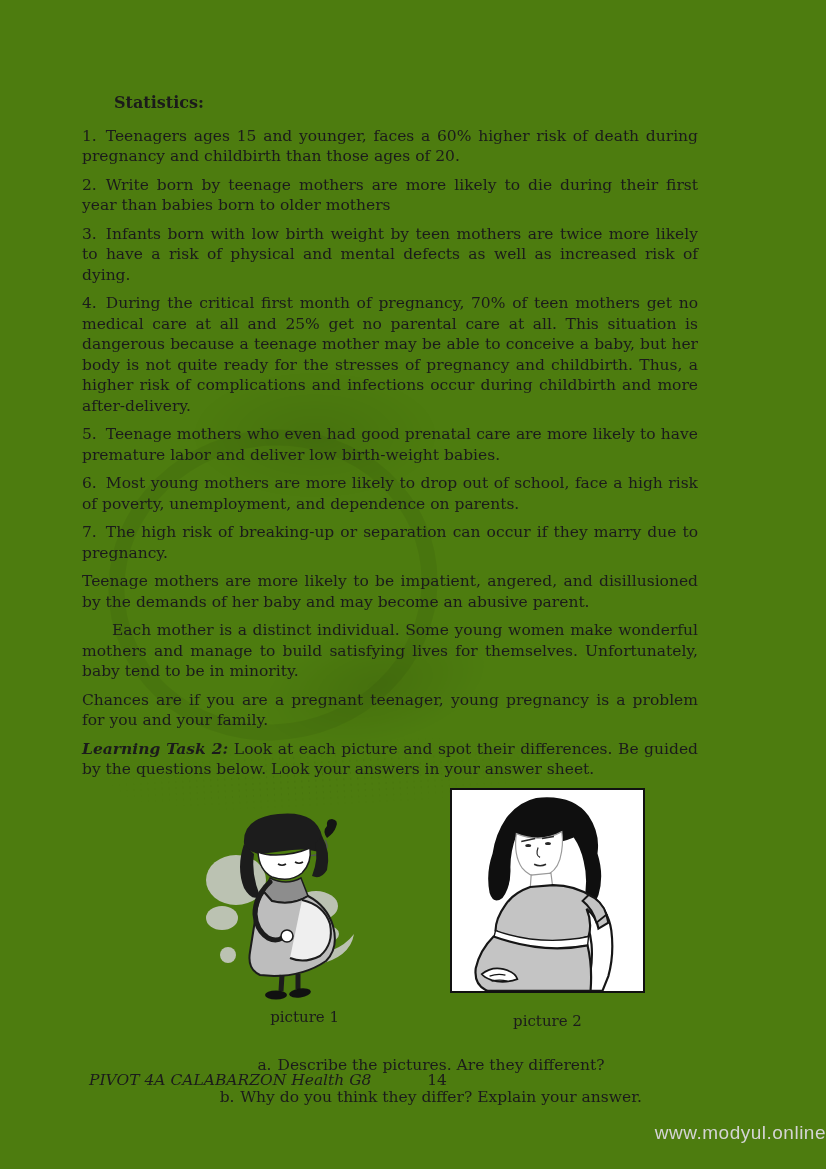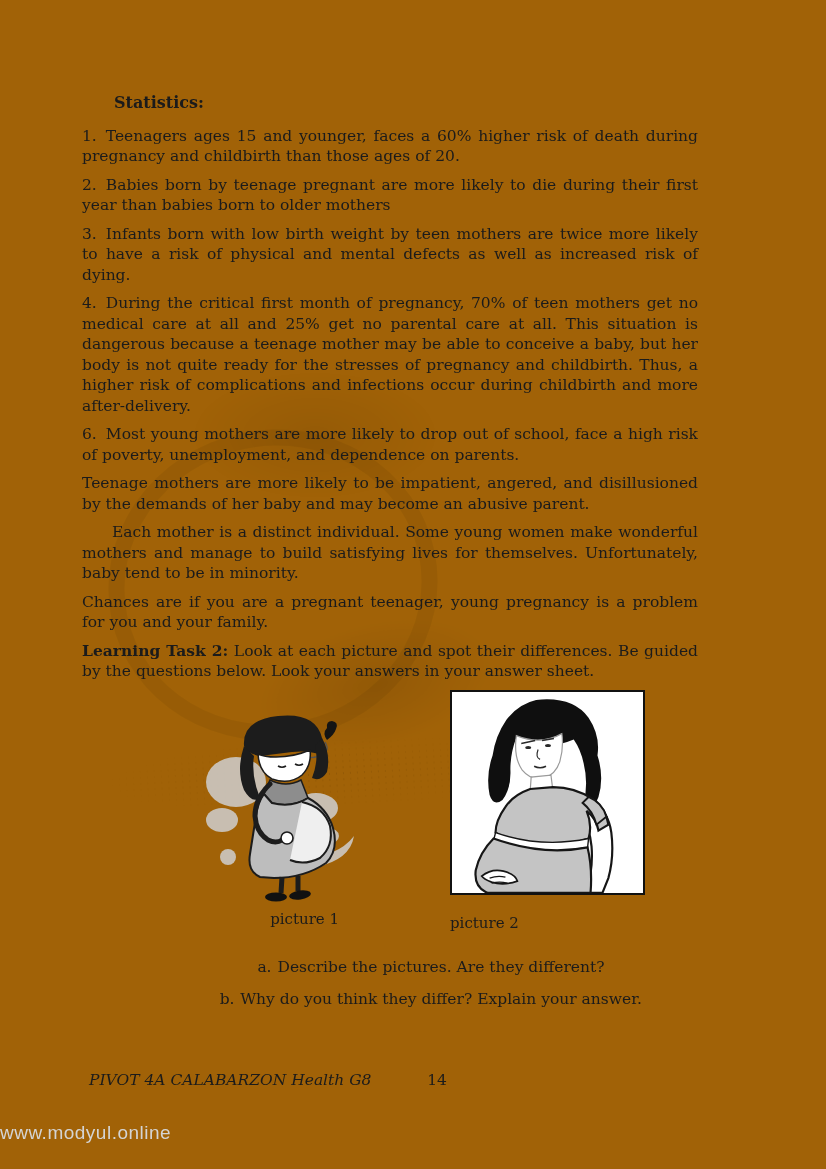--- a/index.html
+++ b/index.html
@@ -2,21 +2,21 @@
 <html><head>
 <meta charset="utf-8">
 <style>
   * { margin: 0; padding: 0; box-sizing: border-box; }
   html, body { background: #ffffff; }
   .page {
     position: relative;
     width: 826px;
     height: 1169px;
     margin: 0 auto;
-    background: #a16207;
+    background: #4d7c0f;
     overflow: hidden;
     font-family: "DejaVu Serif", "Liberation Serif", serif;
     color: #1b1b1b;
   }
   
   .stamp { position: absolute; pointer-events: none; }
   .stamp-ring {
     left: 108px; top: 430px; width: 330px; height: 310px;
     border: 16px solid rgba(0,0,0,0.055);
     border-radius: 50%;
@@ -52,48 +52,48 @@
   }
   .heading {
     font-size: 16px;
     font-weight: bold;
     margin: 0 0 12px 32px;
     text-align: left;
   }
   .para { margin-bottom: 8px; }
   .num { display: inline-block; margin-right: 9px; }
   .indent-first { text-indent: 30px; }
-  .task-label { font-weight: bold; }
+  .task-label { font-weight: bold; font-style: italic; }
   
   .pictures { position: relative; height: 252px; margin-top: 4px; }
   .fig1 { position: absolute; left: 116px; top: 20px; width: 165px; height: 195px; }
   .fig1 svg, .fig2 svg { width: 100%; height: 100%; display: block; }
   .cap1 {
     position: absolute; left: 92px; top: 220px; width: 165px;
     text-align: right; font-size: 15px; line-height: 18px;
   }
   .fig2 {
     position: absolute; left: 368px; top: 0; width: 195px; height: 205px;
     border: 2px solid #111; background: #fff;
   }
   .cap2 {
     position: absolute; left: 368px; top: 224px; width: 195px;
-    text-align: left; font-size: 15px; line-height: 18px;
+    text-align: center; font-size: 15px; line-height: 18px;
   }
   
   .questions { margin-left: 76px; margin-top: 12px; text-align: center; }
   .question { margin-bottom: 6px; line-height: 26px; }
   .q-letter { display: inline-block; width: 26px; }
   
   .footer { position: absolute; left: 4px; top: 1071px; width: 100%; height: 22px; font-size: 15.5px; }
   .footer-book { position: absolute; left: 85px; top: 0; font-style: italic; }
   .footer-page { position: absolute; left: 0; right: 0; top: 0; text-align: center; padding-left: 40px; }
   .site-watermark {
     position: absolute; left: 0; top: 1122px; width: 100%;
-    text-align: left;
+    text-align: right;
     font-family: "Liberation Sans", "DejaVu Sans", sans-serif;
     font-size: 19px;
     color: #d4d4d4;
     letter-spacing: 0.5px;
   }
 </style>
 </head>
 <body>
 
 <div class="page">
@@ -101,24 +101,26 @@
   <div class="stamp stamp-ring"></div>
   <div class="stamp stamp-blob1"></div>
   <div class="stamp stamp-blob2"></div>
   <div class="stamp stamp-speckle"></div>
 
   <div class="content">
 
     <h3 class="heading">Statistics:</h3>
 
     <p class="para"><span class="num">1.</span><span>Teenagers ages 15 and younger, faces a 60% higher risk of death during pregnancy and childbirth than those ages of 20.</span></p>
-    <p class="para"><span class="num">2.</span><span>Babies born by teenage pregnant are more likely to die during their first year than babies born to older mothers</span></p>
+    <p class="para"><span class="num">2.</span><span>Write born by teenage mothers are more likely to die during their first year than babies born to older mothers</span></p>
     <p class="para"><span class="num">3.</span><span>Infants born with low birth weight by teen mothers are twice more likely to have a risk of physical and mental defects as well as increased risk of dying.</span></p>
     <p class="para"><span class="num">4.</span><span>During the critical first month of pregnancy, 70% of teen mothers get no medical care at all and 25% get no parental care at all. This situation is dangerous because a teenage mother may be able to conceive a baby, but her body is not quite ready for the stresses of pregnancy and childbirth. Thus, a higher risk of complications and infections occur during childbirth and more after-delivery.</span></p>
+    <p class="para"><span class="num">5.</span><span>Teenage mothers who even had good prenatal care are more likely to have premature labor and deliver low birth-weight babies.</span></p>
     <p class="para"><span class="num">6.</span><span>Most young mothers are more likely to drop out of school, face a high risk of poverty, unemployment, and dependence on parents.</span></p>
+    <p class="para"><span class="num">7.</span><span>The high risk of breaking-up or separation can occur if they marry due to pregnancy.</span></p>
 
     <p class="para">Teenage mothers are more likely to be impatient, angered, and disillusioned by the demands of her baby and may become an abusive parent.</p>
     <p class="para indent-first">Each mother is a distinct individual. Some young women make wonderful mothers and manage to build satisfying lives for themselves. Unfortunately, baby tend to be in minority.</p>
     <p class="para">Chances are if you are a pregnant teenager, young pregnancy is a problem for you and your family.</p>
 
     <p class="para"><span class="task-label">Learning Task 2:</span><span> Look at each picture and spot their differences. Be guided by the questions below. Look your answers in your answer sheet.</span></p>
 
     <div class="pictures">
 
       <div class="fig1">

